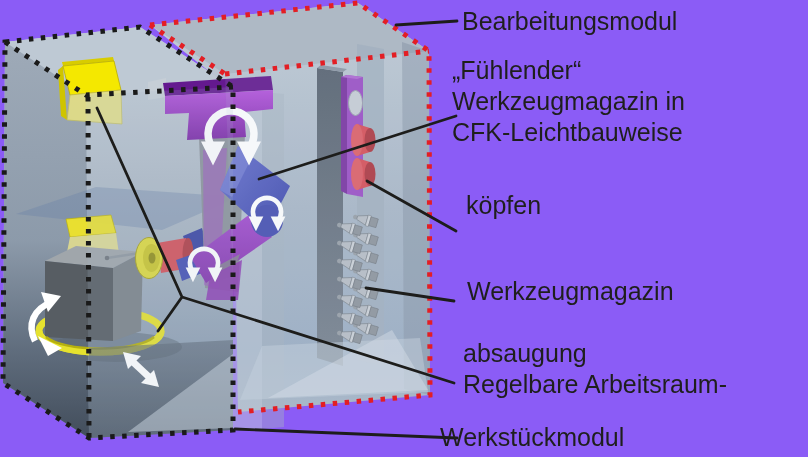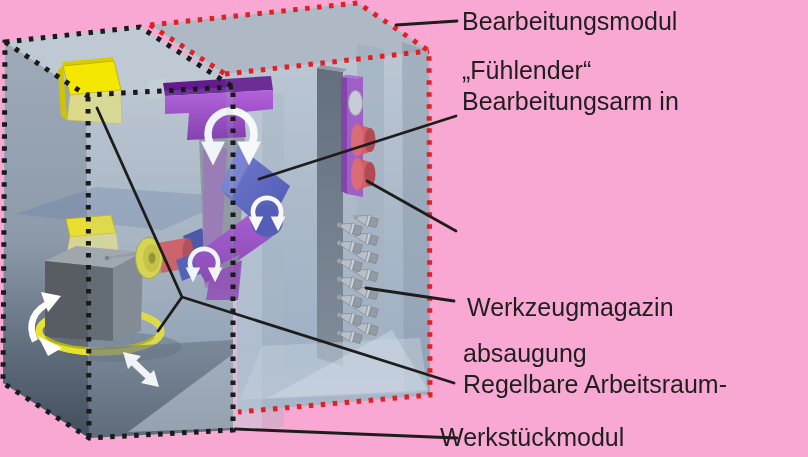--- a/index.html
+++ b/index.html
@@ -1,16 +1,16 @@
 <!DOCTYPE html>
 <html><head>
 <meta charset="utf-8">
 <style>
   html,body{margin:0;padding:0;background:#fff;}
-  .stage{position:relative;width:808px;height:457px;background:#f9a8d4;overflow:hidden;
+  .stage{position:relative;width:808px;height:457px;background:#8b5cf6;overflow:hidden;
          font-family:"Liberation Sans", sans-serif;}
   .stage svg{position:absolute;left:0;top:0;}
   .label{position:absolute;font-size:25px;line-height:31px;color:#1f1f1d;white-space:nowrap;}
 </style>
 </head>
 <body>
 
 <div class="stage">
 
 <svg width="808" height="457" viewBox="0 0 808 457">
@@ -216,29 +216,31 @@
     <path d="M 366,288 L 454,301"></path>
     <path d="M 97,108 L 182,297 M 158,331 L 182,297 M 182,297 L 454,383"></path>
     <path d="M 235,429 L 457,438"></path>
   </g>
 </svg>
 
 <div class="label" style="left:462px;top:6px">
   <div>Bearbeitungsmodul</div>
 </div>
 
-<div class="label" style="left:462px;top:55px">
+<div class="label" style="left:452px;top:55px">
   <div>„Fühlender“</div>
-  <div>Bearbeitungsarm in</div>
+  <div>Werkzeugmagazin in</div>
+  <div>CFK-Leichtbauweise</div>
 </div>
 
 <div class="label" style="left:466px;top:190px">
-</div>
-
-<div class="label" style="left:467px;top:292px">
+  <div>köpfen</div>
+</div>
+
+<div class="label" style="left:467px;top:276px">
   <div>Werkzeugmagazin</div>
 </div>
 
 <div class="label" style="left:463px;top:338px">
   <div>absaugung</div>
   <div>Regelbare Arbeitsraum-</div>
 </div>
 
 <div class="label" style="left:440px;top:422px">
   <div>Werkstückmodul</div>

